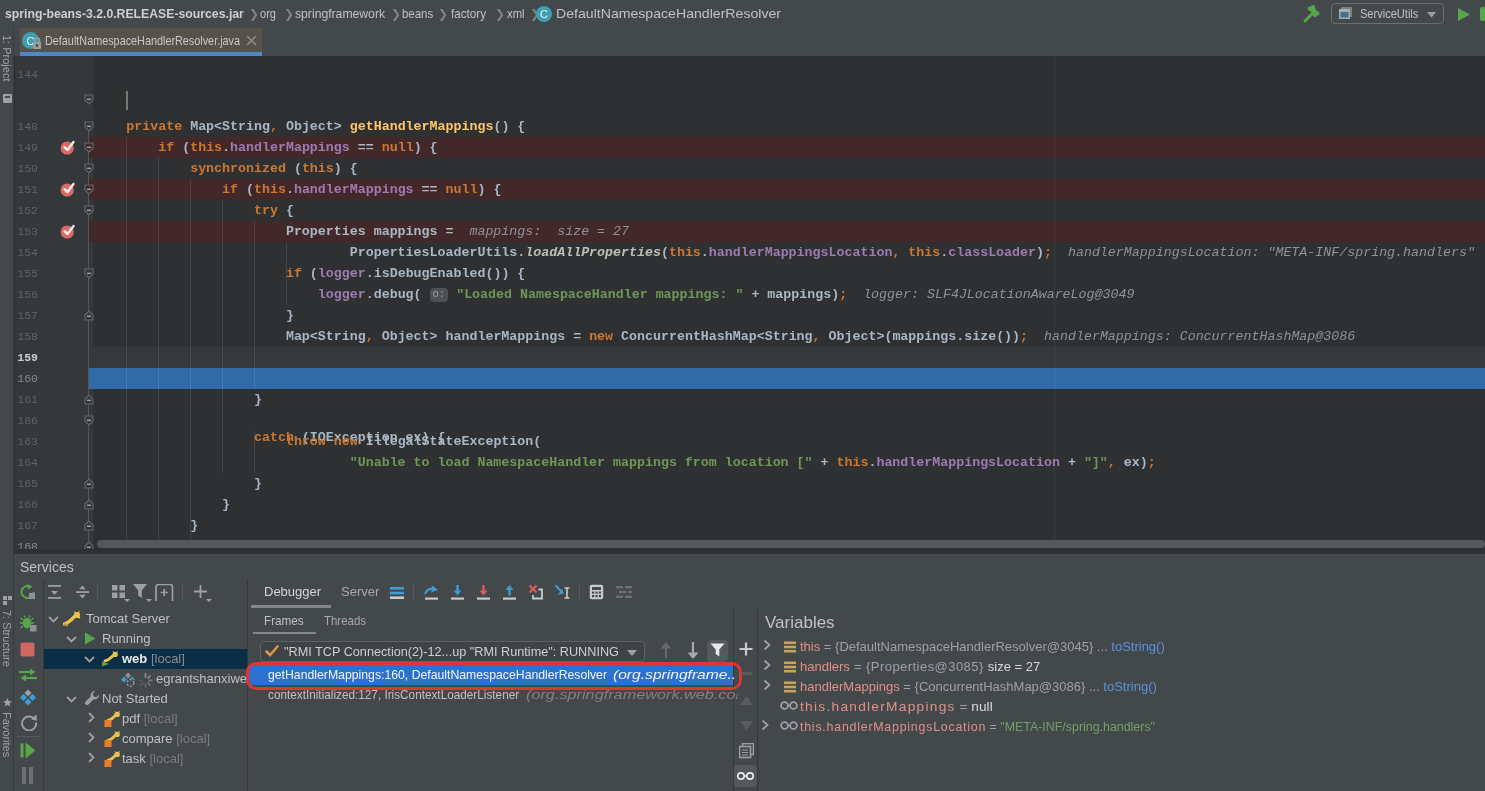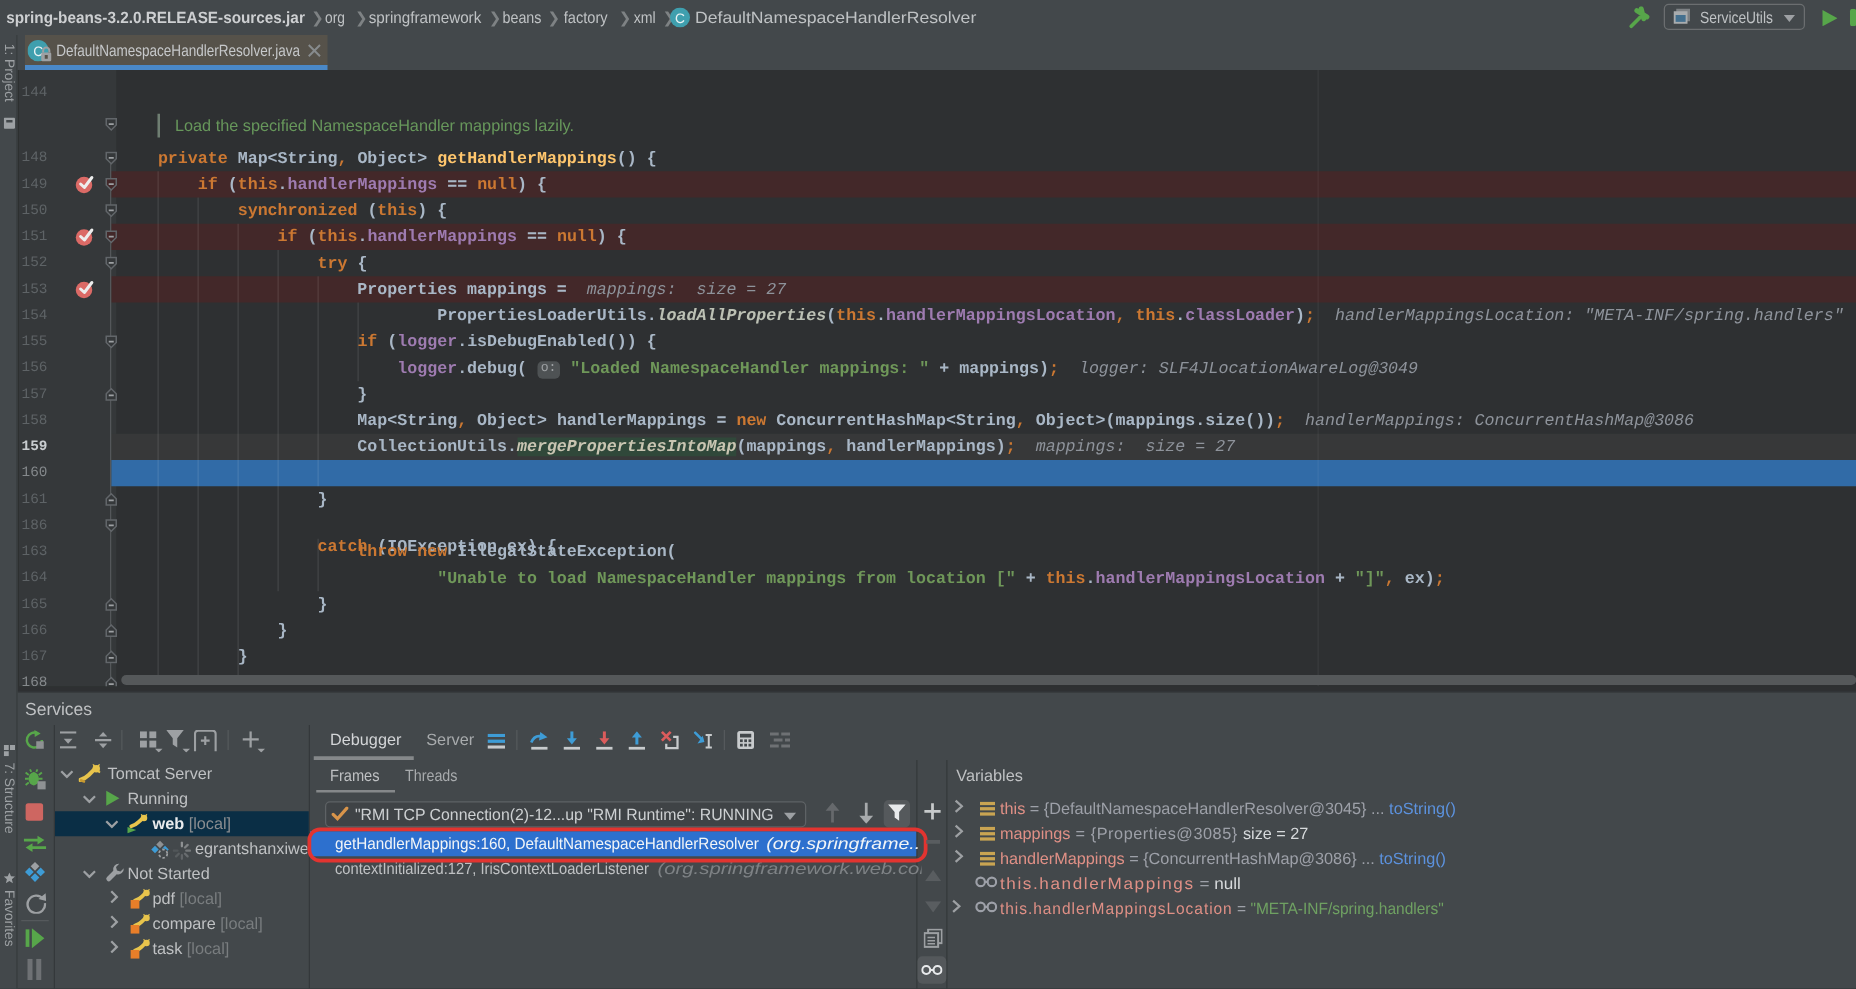--- a/index.html
+++ b/index.html
@@ -80,34 +80,32 @@
     <div class="lnum" style="top:332.5px;">161</div>
     <div class="lnum" style="top:353.5px;">186</div>
     <div class="lnum" style="top:374.5px;">163</div>
     <div class="lnum" style="top:395.5px;">164</div>
     <div class="lnum" style="top:416.5px;">165</div>
     <div class="lnum" style="top:437.5px;">166</div>
     <div class="lnum" style="top:458.5px;">167</div>
     <div class="lnum" style="top:479.5px; color:#85898C;">168</div>
 
     <div class="abs" style="left:111.4px; top:34.5px; width:2px; height:19px; background:#6F7E72;"></div>
-    <div class="abs" style="left:125px; top:33.5px; height:21px; line-height:21px; font-size:13px; color:#67975B; white-space:nowrap;">Load the specified NamespaceHandler mappings lazily.</div>
 
     <div class="codeline" style="top:59.5px;">    <span class="k">private</span> Map&lt;String<span class="k">,</span> Object&gt; <span class="m">getHandlerMappings</span>() {</div>
     <div class="codeline" style="top:80.5px;">        <span class="k">if</span> (<span class="k">this</span>.<span class="f">handlerMappings</span> == <span class="k">null</span>) {</div>
     <div class="codeline" style="top:101.5px;">            <span class="k">synchronized</span> (<span class="k">this</span>) {</div>
     <div class="codeline" style="top:122.5px;">                <span class="k">if</span> (<span class="k">this</span>.<span class="f">handlerMappings</span> == <span class="k">null</span>) {</div>
     <div class="codeline" style="top:143.5px;">                    <span class="k">try</span> {</div>
     <div class="codeline" style="top:164.5px;">                        Properties mappings =<span class="hint">  mappings:  size = 27</span></div>
     <div class="codeline" style="top:185.5px;">                                PropertiesLoaderUtils.<span class="sm">loadAllProperties</span>(<span class="k">this</span>.<span class="f">handlerMappingsLocation</span><span class="k">,</span> <span class="k">this</span>.<span class="f">classLoader</span>)<span class="k">;</span><span class="hint">  handlerMappingsLocation: "META-INF/spring.handlers"</span></div>
     <div class="codeline" style="top:206.5px;">                        <span class="k">if</span> (<span class="f">logger</span>.isDebugEnabled()) {</div>
     <div class="codeline" style="top:227.5px;">                            <span class="f">logger</span>.debug( <span class="badge">o:</span> <span class="s">"Loaded NamespaceHandler mappings: "</span> + mappings)<span class="k">;</span><span class="hint">  logger: SLF4JLocationAwareLog@3049</span></div>
     <div class="codeline" style="top:248.5px;">                        }</div>
     <div class="codeline" style="top:269.5px;">                        Map&lt;String<span class="k">,</span> Object&gt; handlerMappings = <span class="k">new</span> ConcurrentHashMap&lt;String<span class="k">,</span> Object&gt;(mappings.size())<span class="k">;</span><span class="hint">  handlerMappings: ConcurrentHashMap@3086</span></div>
-    <div class="codeline" style="top:290.5px;">                        CollectionUtils.<span class="sm" style="background:#30483A; color:#C9C5B2;">mergePropertiesIntoMap</span>(mappings<span class="k">,</span> handlerMappings)<span class="k">;</span><span class="hint">  mappings:  size = 27</span></div>
     <div class="codeline" style="top:332.5px;">                    }</div>
     <div class="codeline" style="top:353.5px;margin-top:17px;">                    <span class="k">catch</span> (IOException ex) {</div>
     <div class="codeline" style="top:374.5px;">                        <span class="k">throw new</span> IllegalStateException(</div>
     <div class="codeline" style="top:395.5px;">                                <span class="s">"Unable to load NamespaceHandler mappings from location ["</span> + <span class="k">this</span>.<span class="f">handlerMappingsLocation</span> + <span class="s">"]"</span><span class="k">,</span> ex)<span class="k">;</span></div>
     <div class="codeline" style="top:416.5px;">                    }</div>
     <div class="codeline" style="top:437.5px;">                }</div>
     <div class="codeline" style="top:458.5px;">            }</div>
 
     <svg class="abs" style="left:45px; top:82.5px;" width="18" height="17">
         <circle cx="7.2" cy="9" r="6.6" fill="#DB6A66"></circle>
@@ -533,39 +531,39 @@
         <rect x="0.5" y="3.5" width="11" height="11" fill="#43484B" stroke="#9DA0A3" stroke-width="1.6"></rect>
         <path d="M3 7 H9 M3 9.5 H9 M3 12 H9" stroke="#9DA0A3" stroke-width="1.2"></path>
       </svg>
     <div class="abs" style="left:734px; top:211px; width:23px; height:22px; background:#54585B; border-radius:4px;"></div>
     <svg class="abs" style="left:737px; top:217px;" width="17" height="10">
         <circle cx="4" cy="5" r="3.2" fill="none" stroke="#E8EAEC" stroke-width="1.7"></circle>
         <circle cx="13" cy="5" r="3.2" fill="none" stroke="#E8EAEC" stroke-width="1.7"></circle>
         <path d="M7.2 5 H9.8" stroke="#E8EAEC" stroke-width="1.7"></path>
       </svg>
 
-    <div class="uitxt" style="left:765px; top:59px; font-size:13px;">Variables</div>
+    <div class="uitxt" style="left:765px; top:59px; font-size:17px;">Variables</div>
     <svg class="abs" style="left:763px; top:85px;" width="8" height="12">
         <path d="M1.5 1.5 L6.5 6 L1.5 10.5" stroke="#9DA0A3" stroke-width="1.8" fill="none"></path>
       </svg>
     <svg class="abs" style="left:784px; top:86.5px;" width="12" height="12">
         <rect x="0" y="0.5" width="12" height="2.6" fill="#C9A452"></rect>
         <rect x="0" y="4.7" width="12" height="2.6" fill="#C9A452"></rect>
         <rect x="0" y="8.9" width="12" height="2.6" fill="#C9A452"></rect>
       </svg>
     <div class="uitxt" style="left:800px; top:82.5px; line-height:20px;"><span style="color:#E09086;">this</span><span style="color:#9DA0A8;"> = {DefaultNamespaceHandlerResolver@3045} ... </span><span style="color:#5C92DE;">toString()</span></div>
     <svg class="abs" style="left:763px; top:105px;" width="8" height="12">
         <path d="M1.5 1.5 L6.5 6 L1.5 10.5" stroke="#9DA0A3" stroke-width="1.8" fill="none"></path>
       </svg>
     <svg class="abs" style="left:784px; top:106.8px;" width="12" height="12">
         <rect x="0" y="0.5" width="12" height="2.6" fill="#C9A452"></rect>
         <rect x="0" y="4.7" width="12" height="2.6" fill="#C9A452"></rect>
         <rect x="0" y="8.9" width="12" height="2.6" fill="#C9A452"></rect>
       </svg>
-    <div class="uitxt" style="left:800px; top:102.8px; line-height:20px;"><span style="color:#E09086;">mappings</span><span style="color:#9DA0A8; letter-spacing:0.45px;"> = {Properties@3085}  </span><span style="color:#D7DADC;">size = 27</span></div>
+    <div class="uitxt" style="left:800px; top:102.8px; line-height:20px;"><span style="color:#E09086;">handlers</span><span style="color:#9DA0A8; letter-spacing:0.45px;"> = {Properties@3085}  </span><span style="color:#D7DADC;">size = 27</span></div>
     <svg class="abs" style="left:763px; top:125px;" width="8" height="12">
         <path d="M1.5 1.5 L6.5 6 L1.5 10.5" stroke="#9DA0A3" stroke-width="1.8" fill="none"></path>
       </svg>
     <svg class="abs" style="left:784px; top:127px;" width="12" height="12">
         <rect x="0" y="0.5" width="12" height="2.6" fill="#C9A452"></rect>
         <rect x="0" y="4.7" width="12" height="2.6" fill="#C9A452"></rect>
         <rect x="0" y="8.9" width="12" height="2.6" fill="#C9A452"></rect>
       </svg>
     <div class="uitxt" style="left:800px; top:123px; line-height:20px;"><span style="color:#E09086;">handlerMappings</span><span style="color:#9DA0A8;"> = {ConcurrentHashMap@3086} ... </span><span style="color:#5C92DE;">toString()</span></div>
     <svg class="abs" style="left:780px; top:146px;" width="18" height="11">

